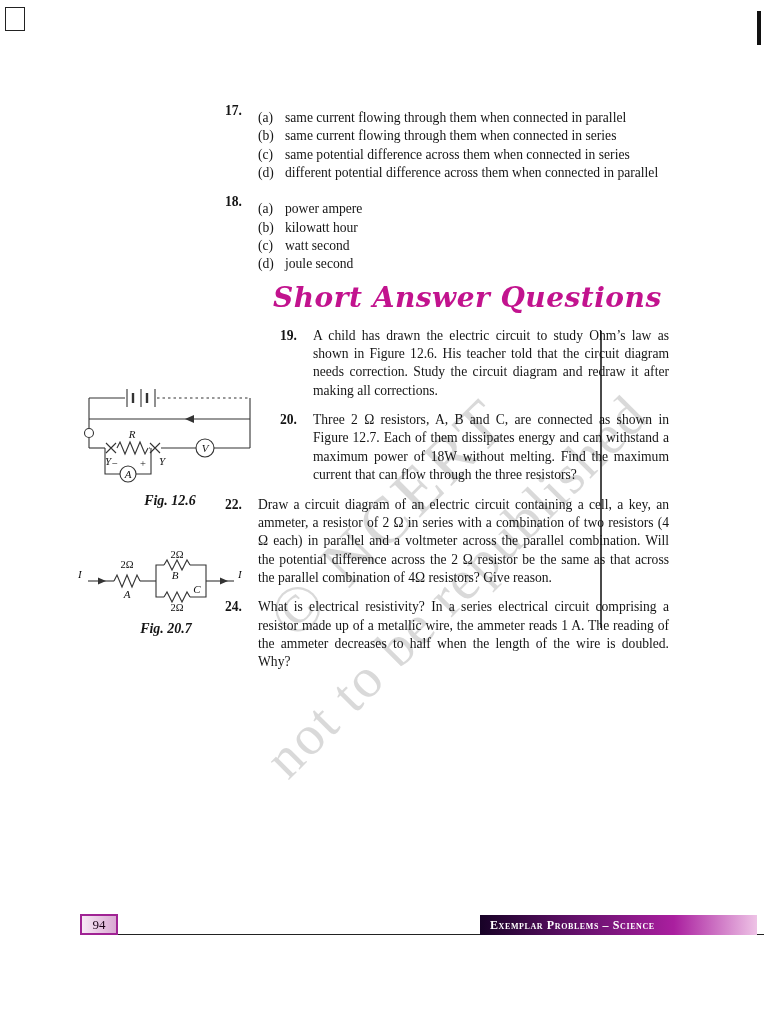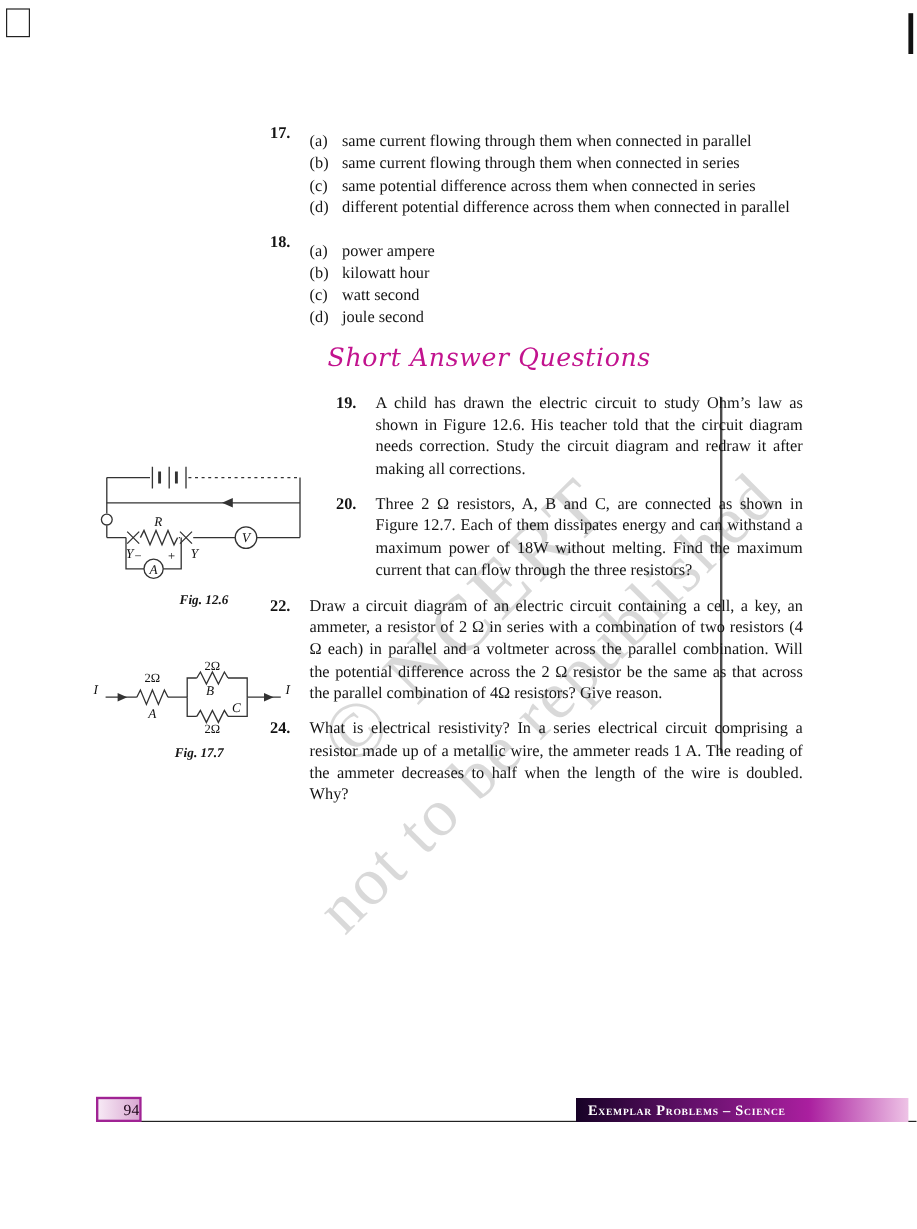--- a/index.html
+++ b/index.html
@@ -41,46 +41,46 @@
   .qnum { font-weight: bold; width: 26px; flex-shrink: 0; }
   .qbody { flex: 1; margin-left: 7px; }
   .qtext { text-align: justify; }
   .opts { margin-top: 7px; }
   .opt { display: flex; }
   .optlabel { width: 27px; flex-shrink: 0; }
   .opttext { flex: 1; text-align: justify; }
   .indent { margin-left: 55px; }
 
   .heading {
-    color: #c2138e; font-style: italic; font-weight: normal;
-    font-size: 21px; line-height: 26px;
+    color: #c2138e; font-style: italic; font-weight: bold;
+    font-size: 28px; line-height: 26px;
     margin: 10px 0 16px 48px;
     font-family: "DejaVu Serif", serif;
     letter-spacing: 0.5px;
   }
 
   
   .fig { position: absolute; z-index: 3; }
   .fig126 { left: 75px; top: 386px; width: 190px; }
   .fig127 { left: 76px; top: 550px; width: 180px; }
-  .figcap { text-align: center; font-weight: bold; font-style: italic; font-size: 11px; margin-top: 3px; }
+  .figcap { text-align: center; font-weight: bold; font-style: italic; font-size: 14px; margin-top: 3px; }
   .wire { stroke: #333; fill: none; stroke-width: 1.1; }
   .plate-thick { stroke: #333; stroke-width: 2.4; }
   .dashwire { stroke: #333; fill: none; stroke-width: 1.1; stroke-dasharray: 2.5,3; }
   .ah { fill: #333; stroke: none; }
   svg text { fill: #111; stroke: none; font-family: "Liberation Serif", serif; font-size: 11px; font-style: italic; }
   svg text.upr { font-style: normal; font-size: 10.5px; }
 
   
   .footrule { position: absolute; left: 80px; top: 934px; width: 684px; height: 1px; background: #222; z-index: 3; }
   .pagenum-box {
     position: absolute; left: 80px; top: 914px; width: 38px; height: 21px;
     border: 2px solid #a02394;
     background: linear-gradient(90deg, #f7e9f5, #d9a8d2);
-    display: flex; align-items: center; justify-content: flex-end;
+    display: flex; align-items: center; justify-content: center;
     font-size: 13px; color: #1c0418; z-index: 4;
   }
   .title-bar {
     position: absolute; left: 480px; top: 915px; width: 277px; height: 20px;
     background: linear-gradient(90deg, #170226 0%, #64106b 35%, #aa1f9f 70%, #eec3e6 100%);
     color: #ffffff; display: flex; align-items: center; padding-left: 10px;
     font-variant: small-caps; font-size: 12px; letter-spacing: 0.6px; font-weight: 600;
     z-index: 4;
   }
   .date-stamp {
@@ -249,21 +249,21 @@
       <path class="wire" d="M80,31 V47 H88"></path>
       <polyline class="wire" points="88,47 91,42 96,52 101,42 106,52 111,42 114,47"></polyline>
       <path class="wire" d="M114,47 H130 V31"></path>
       <text x="121" y="43" text-anchor="middle">C</text>
       <text x="101" y="61" text-anchor="middle" class="upr">2Ω</text>
 
       <path class="wire" d="M130,31 H158"></path>
       <polygon class="ah" points="152,31 144,27.5 144,34.5"></polygon>
       <text x="162" y="28">I</text>
     </svg>
-    <div class="figcap">Fig. 17.7</div>
+    <div class="figcap">Fig. 20.7</div>
   </div>
 
   <div class="footrule"></div>
   <div class="pagenum-box">
     <span>94</span>
   </div>
   <div class="title-bar">
     <span>Exemplar Problems – Science</span>
   </div>
   <div class="date-stamp">07/05/2018</div>

